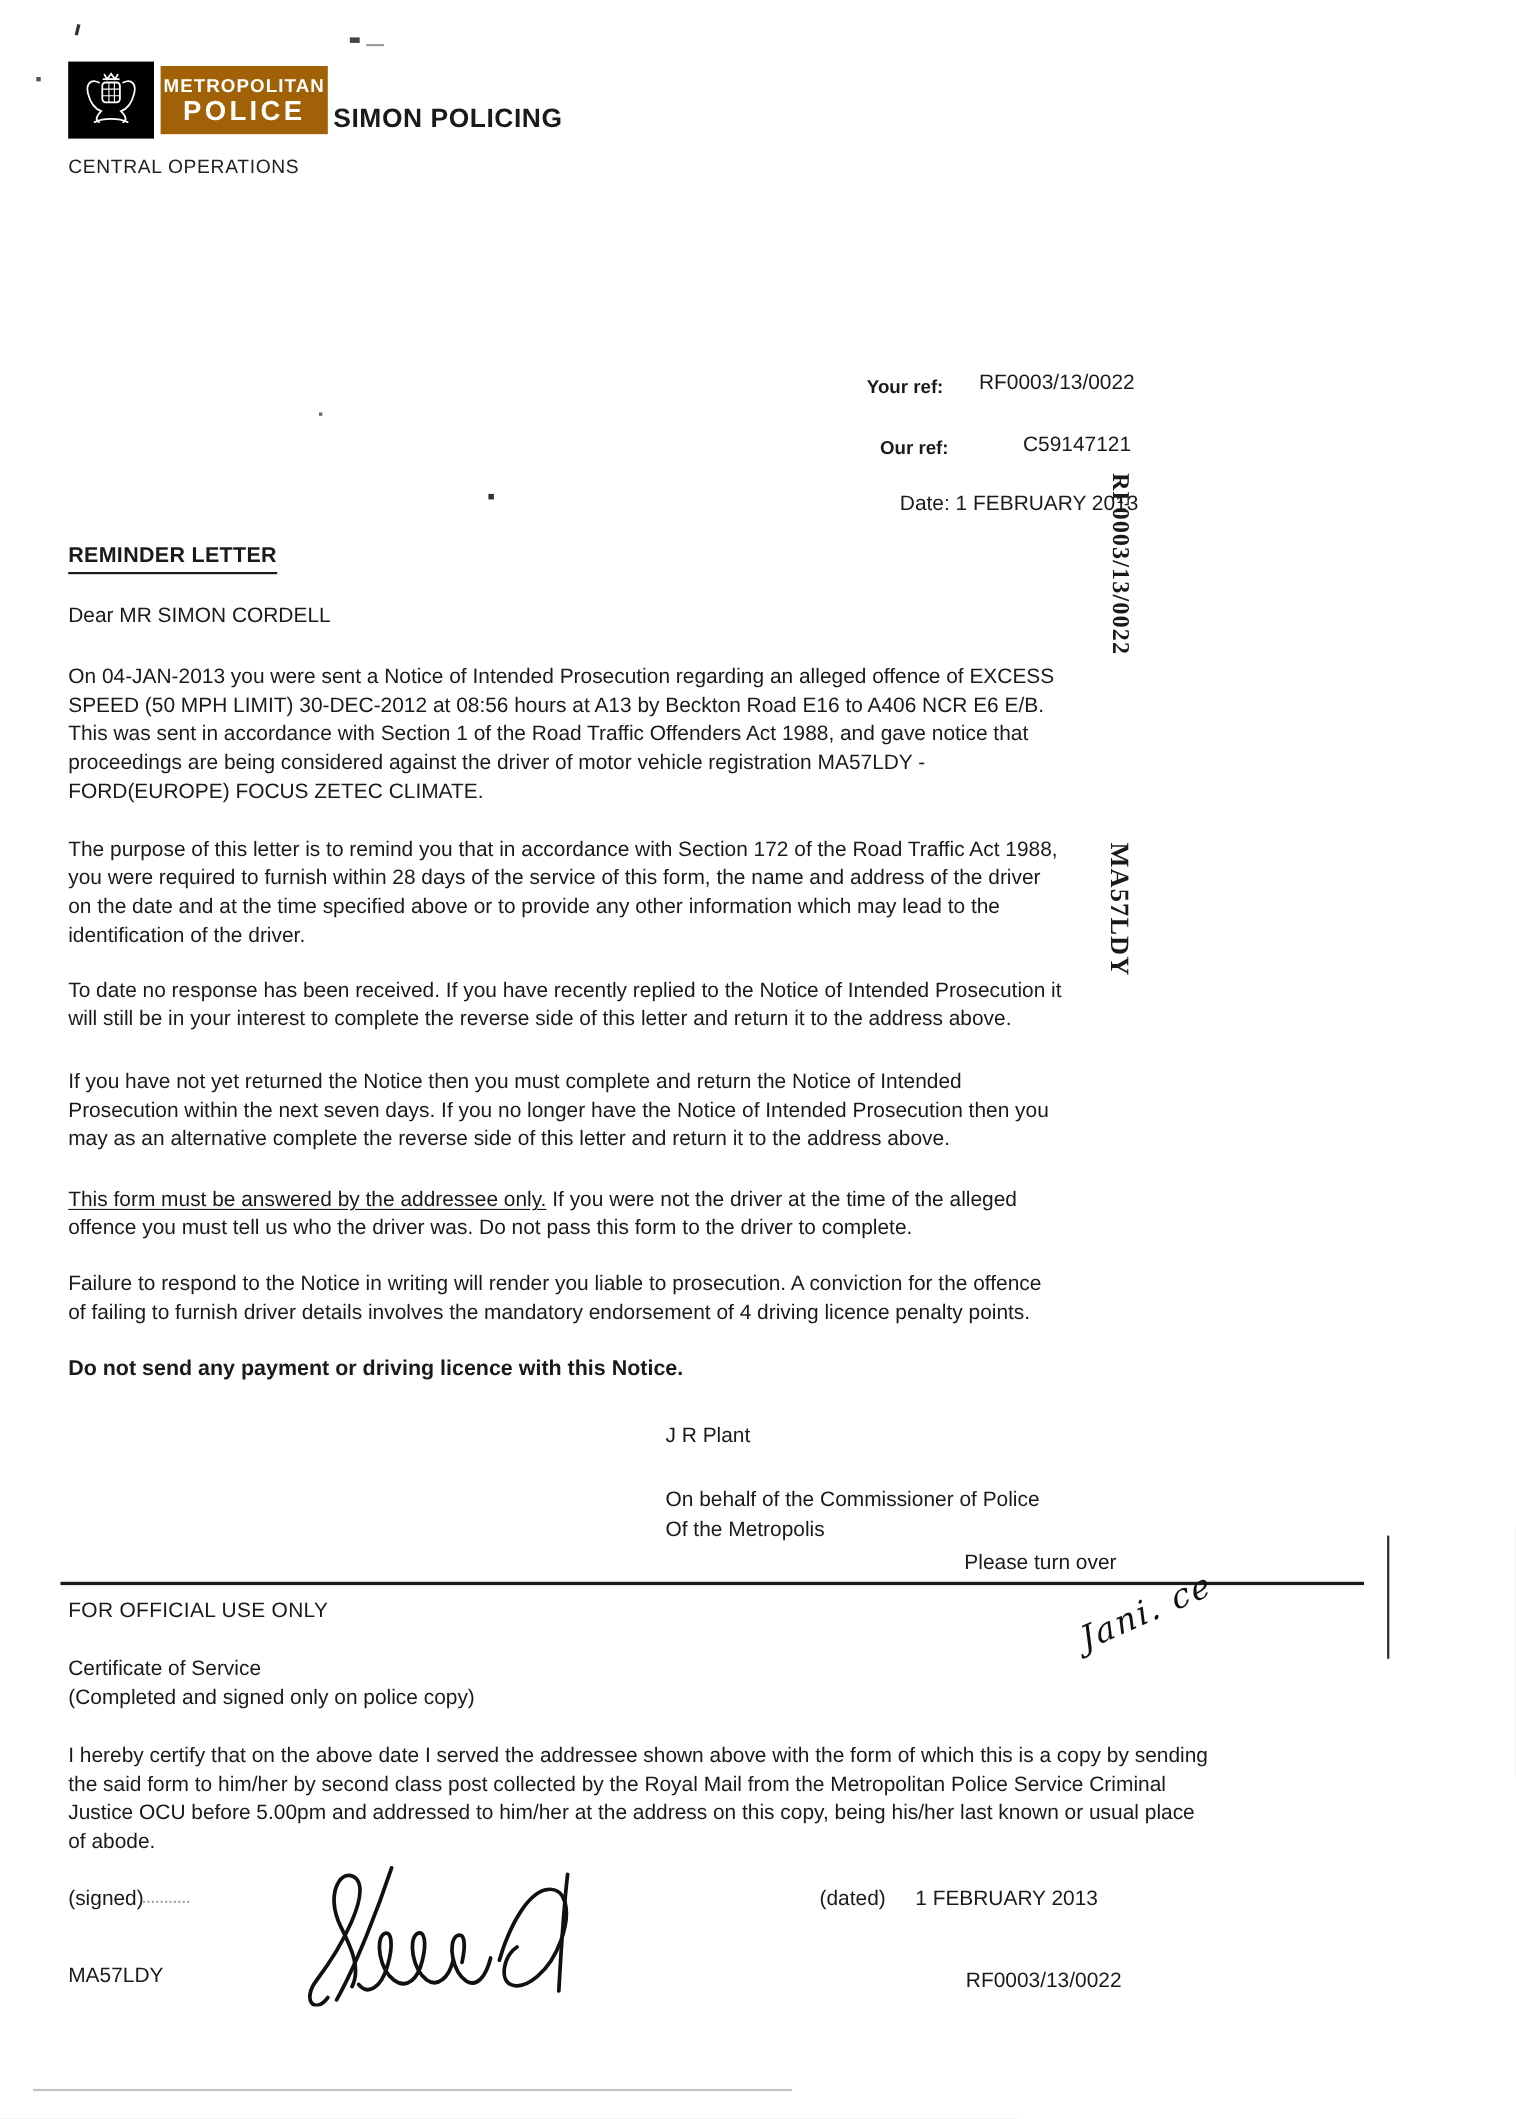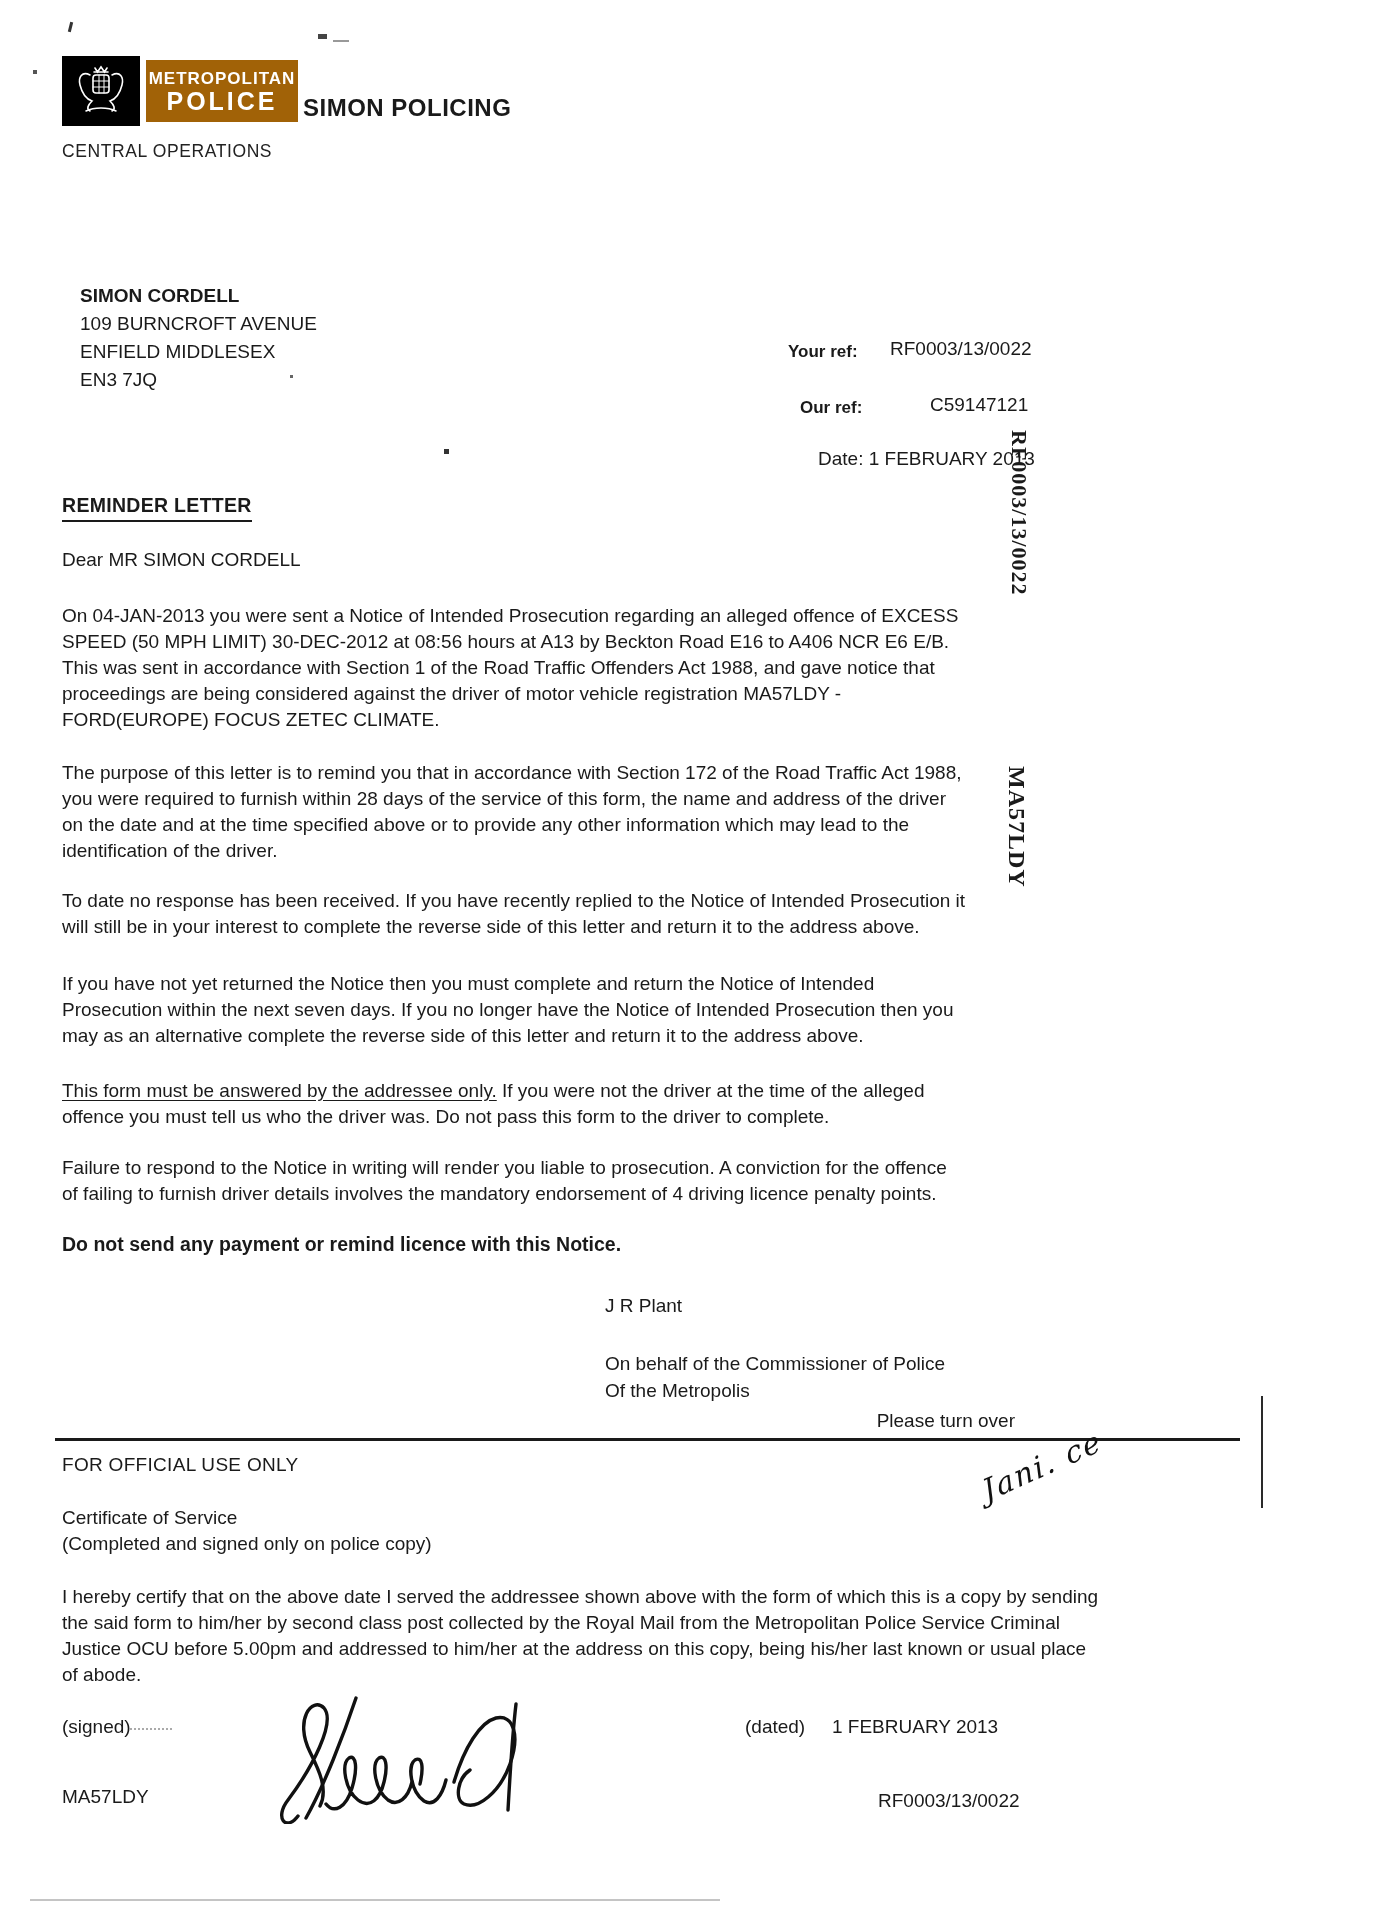--- a/index.html
+++ b/index.html
@@ -102,26 +102,20 @@
       </svg>
     </span>
   </div>
   <div class="abs mp-box">
     <div class="mp-line1">METROPOLITAN</div>
     <div class="mp-line2">POLICE</div>
   </div>
   <div class="abs tagline">SIMON POLICING</div>
   <div class="abs division">CENTRAL OPERATIONS</div>
 
-  <div class="abs recipient">
-    <div class="name">SIMON CORDELL</div>
-    <div>109 BURNCROFT AVENUE</div>
-    <div>ENFIELD MIDDLESEX</div>
-    <div>EN3 7JQ</div>
-  </div>
 
   <div class="abs ref-label" style="left:788px; top:342px;">Your ref:</div>
   <div class="abs ref-value" style="left:890px; top:338px;">RF0003/13/0022</div>
   <div class="abs ref-label" style="left:800px; top:398px;">Our ref:</div>
   <div class="abs ref-value" style="left:930px; top:394px;">C59147121</div>
   <div class="abs date-line" style="left:818px; top:448px;">Date: 1 FEBRUARY 2013</div>
 
   <div class="abs vertical-text v-ref">RF0003/13/0022</div>
   <div class="abs vertical-text v-reg">MA57LDY</div>
 
@@ -130,21 +124,21 @@
 
   <div class="abs para" style="top:603px;">On 04-JAN-2013 you were sent a Notice of Intended Prosecution regarding an alleged offence of EXCESS SPEED (50 MPH LIMIT) 30-DEC-2012 at 08:56 hours at A13 by Beckton Road E16 to A406 NCR E6 E/B. This was sent in accordance with Section 1 of the Road Traffic Offenders Act 1988, and gave notice that proceedings are being considered against the driver of motor vehicle registration MA57LDY - FORD(EUROPE) FOCUS ZETEC CLIMATE.</div>
   <div class="abs para" style="top:760px;">The purpose of this letter is to remind you that in accordance with Section 172 of the Road Traffic Act 1988, you were required to furnish within 28 days of the service of this form, the name and address of the driver on the date and at the time specified above or to provide any other information which may lead to the identification of the driver.</div>
   <div class="abs para" style="top:888px;">To date no response has been received.  If you have recently replied to the Notice of Intended Prosecution it will still be in your interest to complete the reverse side of this letter and return it to the address above.</div>
   <div class="abs para" style="top:1078px;">
     <span class="u-lead">This form must be answered by the addressee only.</span><span> If you were not the driver at the time of the alleged offence you must tell us who the driver was. Do not pass this form to the driver to complete.</span>
   </div>
   <div class="abs para" style="top:971px;">If you have not yet returned the Notice then you must complete and return the Notice of Intended Prosecution within the next seven days.  If you no longer have the Notice of Intended Prosecution then you may as an alternative complete the reverse side of this letter and return it to the address above.</div>
   <div class="abs para" style="top:1155px;">Failure to respond to the Notice in writing will render you liable to prosecution.  A conviction for the offence of failing to furnish driver details involves the mandatory endorsement of 4 driving licence penalty points.</div>
 
-  <div class="abs bold-notice">Do not send any payment or remind licence with this Notice.</div>
+  <div class="abs bold-notice">Do not send any payment or driving licence with this Notice.</div>
 
   <div class="abs signoff" style="left:605px; top:1295px;">J R Plant</div>
   <div class="abs signoff" style="left:605px; top:1353px;">On behalf of the Commissioner of Police</div>
   <div class="abs signoff" style="left:605px; top:1380px;">Of the Metropolis</div>
 
   <div class="abs turn-over">Please turn over</div>
   <div class="abs rule"></div>
   <div class="abs edge-line"></div>
   <div class="abs handnote">Jani. ce</div>
 

